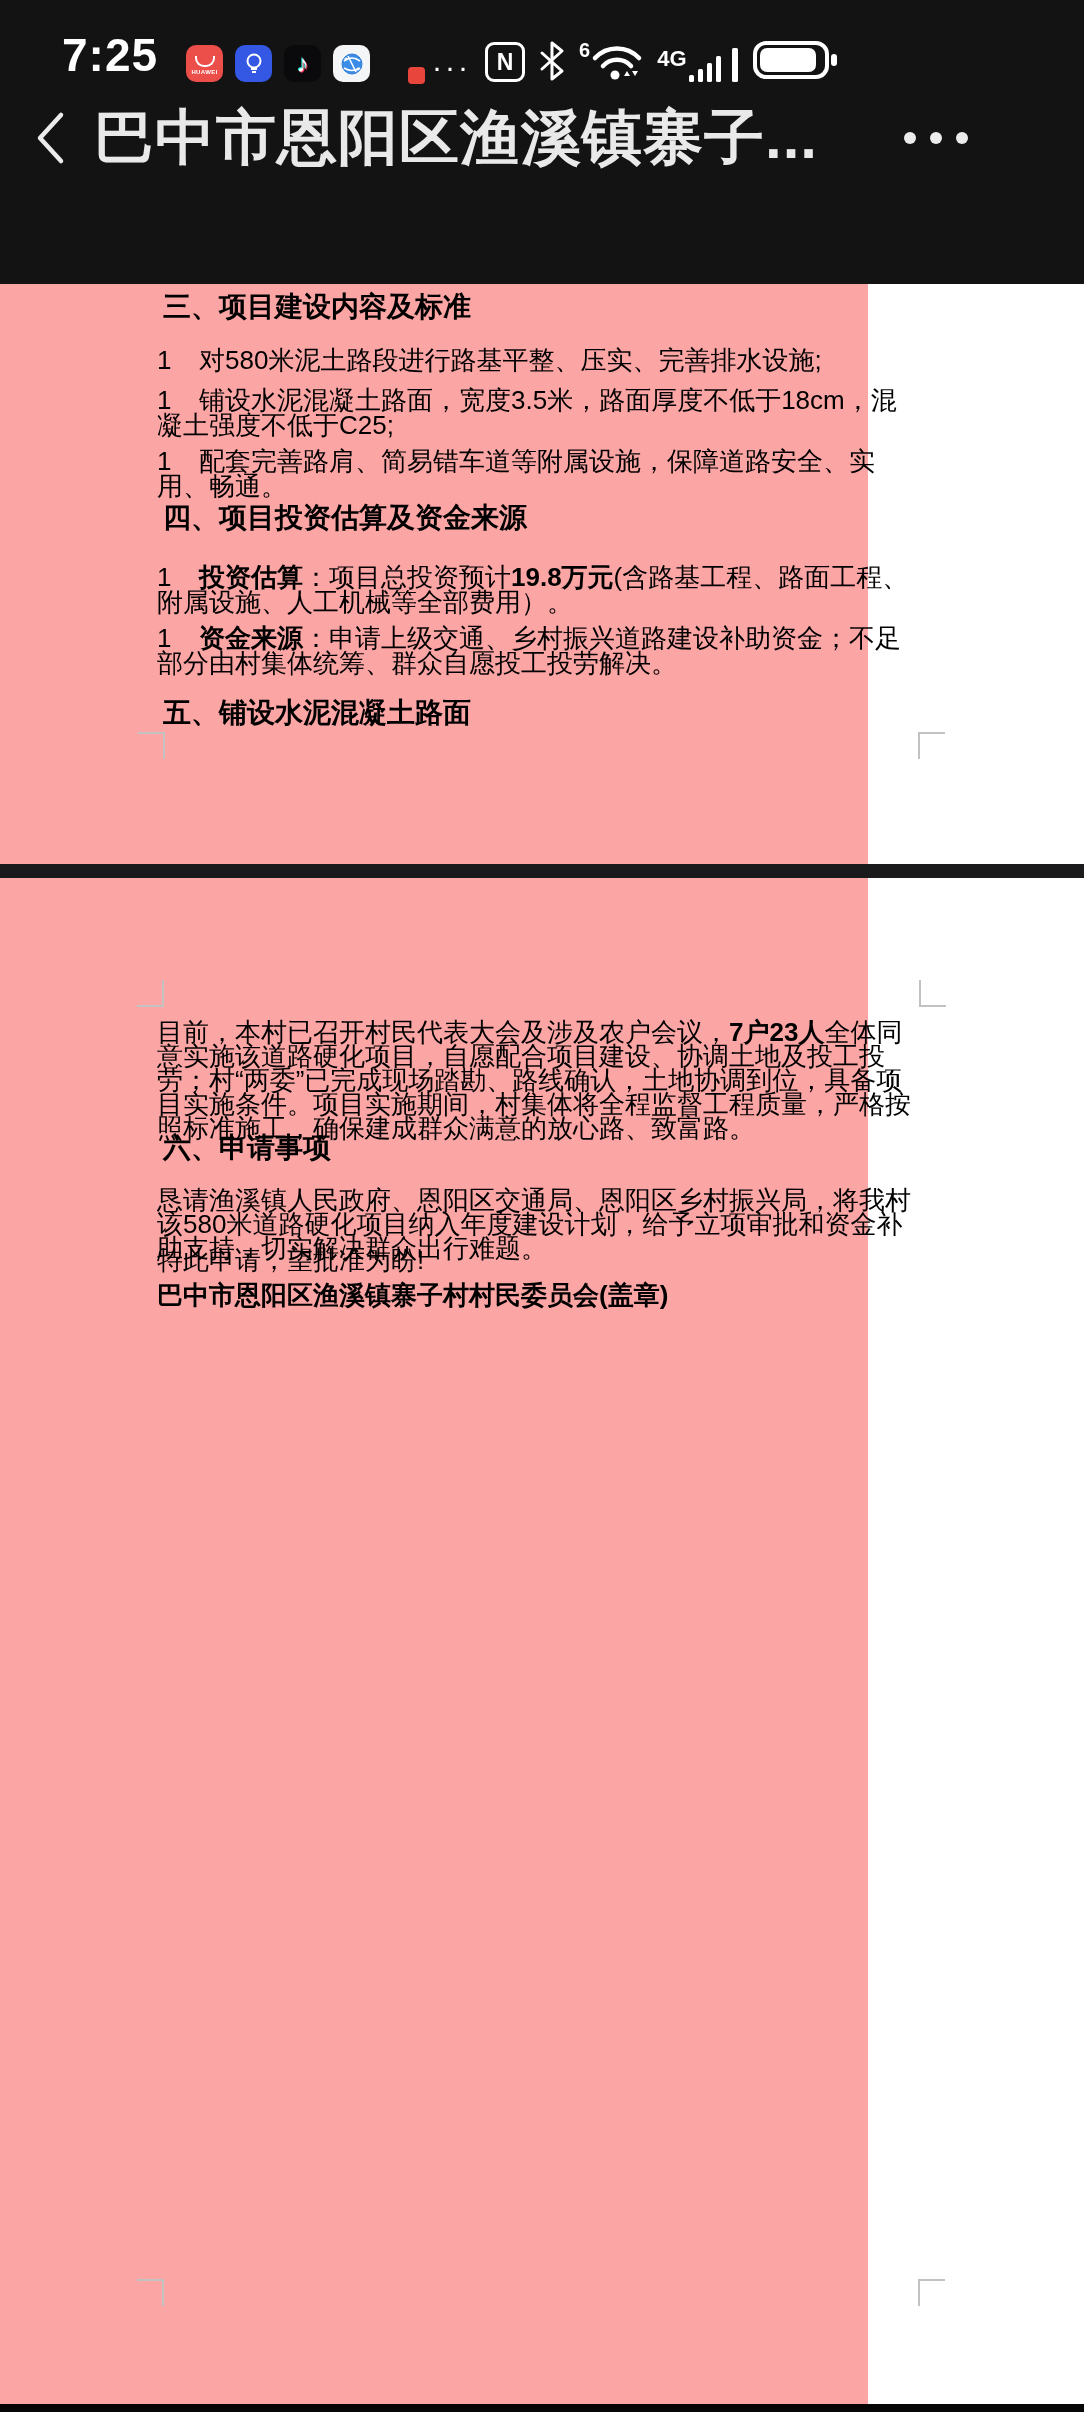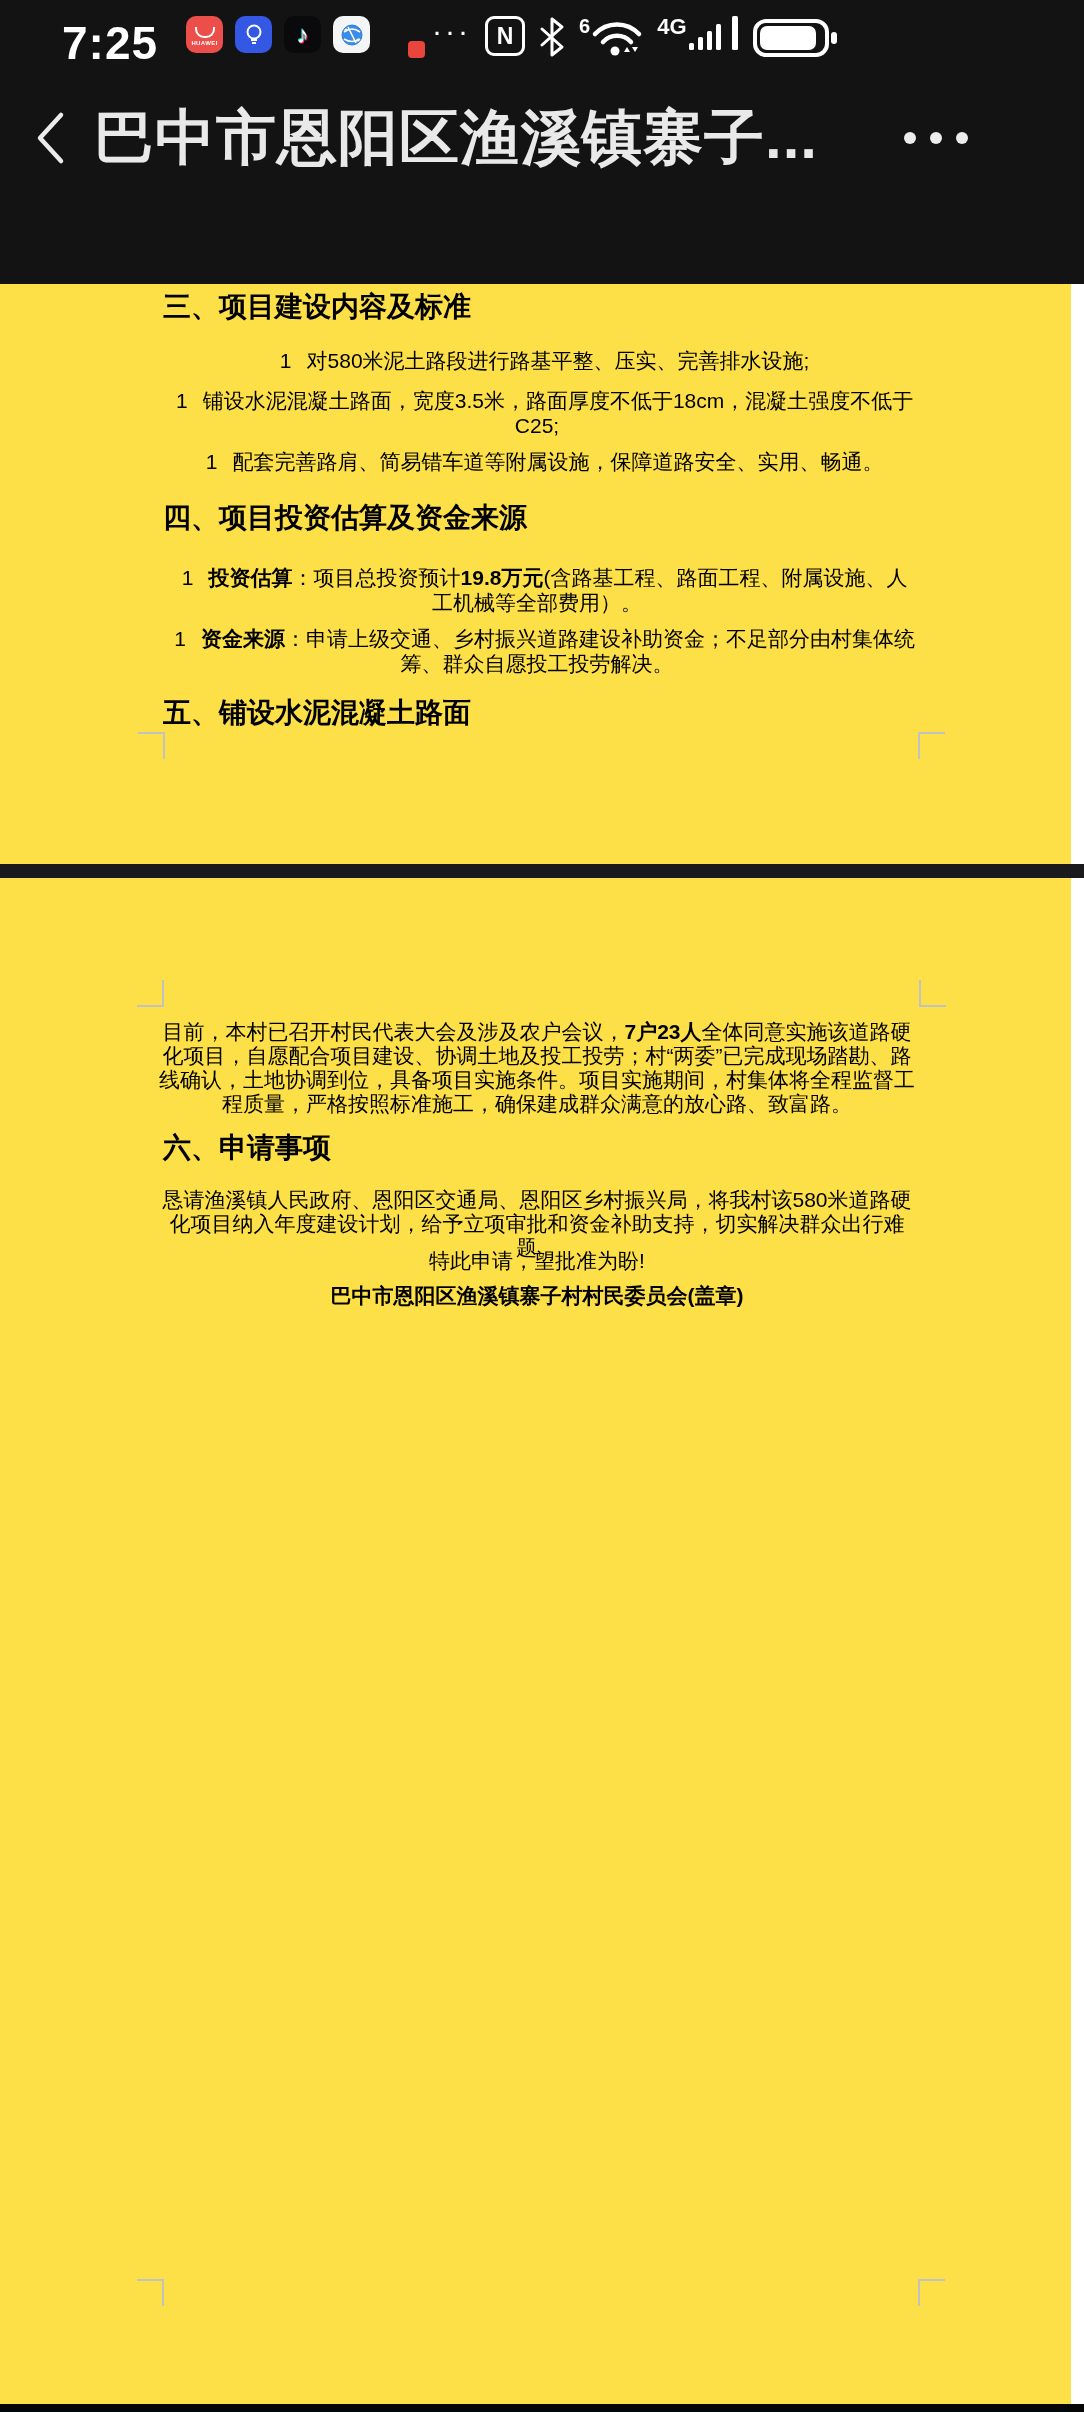--- a/index.html
+++ b/index.html
@@ -4,22 +4,22 @@
 <style>
   html,body{margin:0;padding:0;}
   body{
     position:relative;width:1084px;height:2412px;overflow:hidden;
     background:#ffffff;
     font-family:"Liberation Sans","DejaVu Sans",sans-serif;
   }
   
   .header{position:absolute;top:0;left:0;width:1084px;height:284px;background:#131314;}
   .status-bar{
-    position:absolute;top:16px;left:0;width:900px;height:74px;
-    display:flex;align-items:flex-start;box-sizing:border-box;padding:0 64px 0 62px;
+    position:absolute;top:8px;left:0;width:900px;height:74px;
+    display:flex;align-items:flex-end;box-sizing:border-box;padding:0 64px 0 62px;
   }
   .clock{font-size:46px;font-weight:600;color:#ffffff;letter-spacing:1px;margin-right:16px;}
   .app-icon{width:37px;height:37px;border-radius:10px;margin-left:12px;flex:none;
     display:flex;align-items:center;justify-content:center;position:relative;overflow:hidden;}
   .ic-appgallery{background:#ec4e4a;flex-direction:column;}
   .ic-appgallery .smile{width:16px;height:9px;border:2px solid #fff;border-top:none;border-radius:0 0 9px 9px;margin-top:3px;}
   .ic-appgallery .hw{font-size:6px;font-weight:700;color:#fff;margin-top:2px;letter-spacing:.4px;}
   .ic-tips{background:#3458e4;}
   .ic-douyin{background:#0a0a0c;}
   .ic-douyin .note{color:#fff;font-size:24px;line-height:1;text-shadow:-1px -1px 0 #25f4ee,1px 1px 0 #fe2c55;}
@@ -41,29 +41,29 @@
   .bar{width:5px;background:#fff;border-radius:1.5px;}
   .bar.tall{width:6px;margin-left:7px;}
   
   .nav-bar{position:absolute;top:96px;left:0;width:1084px;height:84px;display:flex;align-items:center;}
   .back-btn{margin-left:30px;flex:none;display:flex;}
   .nav-title{margin-left:26px;width:750px;color:#e9e9e9;font-size:60px;font-weight:600;
     white-space:nowrap;overflow:hidden;letter-spacing:1px;}
   .menu-dots{margin-left:auto;margin-right:116px;display:flex;gap:14px;}
   .menu-dots i{width:12px;height:12px;border-radius:50%;background:#ececec;}
   
-  .doc-page{position:absolute;left:0;width:1071px;background:#fde047;}
+  .doc-page{position:absolute;left:0;width:868px;background:#fca5a5;}
   .page1{top:284px;height:580px;}
   .page-sep{position:absolute;top:864px;left:0;width:1084px;height:14px;background:#1a1a1c;}
   .page2{top:878px;height:1526px;}
   .bottom-edge{position:absolute;top:2404px;left:0;width:1084px;height:8px;background:#060606;}
   .h-doc{position:absolute;left:163px;width:770px;margin:0;color:#000;
     font-size:28px;font-weight:700;line-height:32px;}
   .p-doc{position:absolute;left:157px;width:760px;margin:0;color:#000;
-    font-size:21px;line-height:25px;font-weight:400;word-break:break-all;text-align:center;}
+    font-size:26px;line-height:25px;font-weight:400;word-break:break-all;}
   .p-doc .b{font-weight:700;}
   .seg-num{display:inline-block;width:42px;font-weight:400;}
   .p-doc.tight{line-height:24px;}
   .bold-line{font-weight:700;}
   
   .mark{position:absolute;width:25px;height:25px;}
   .mark.bl{border-top:2px solid #c2c2c2;border-right:2px solid #c2c2c2;}  
   .mark.br{border-top:2px solid #c2c2c2;border-left:2px solid #c2c2c2;}   
   .mark.tl{border-bottom:2px solid #c2c2c2;border-right:2px solid #c2c2c2;} 
   .mark.tr{border-bottom:2px solid #c2c2c2;border-left:2px solid #c2c2c2;}  

